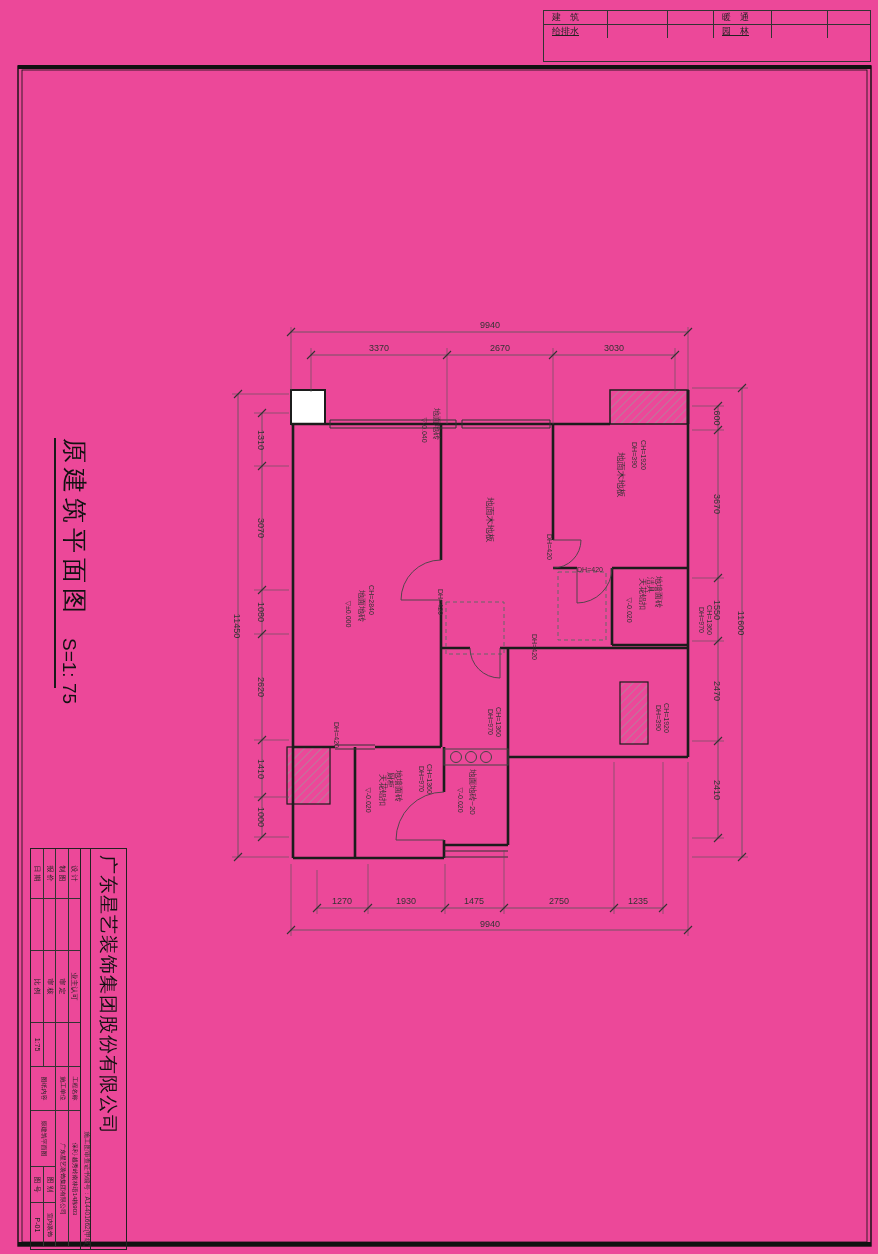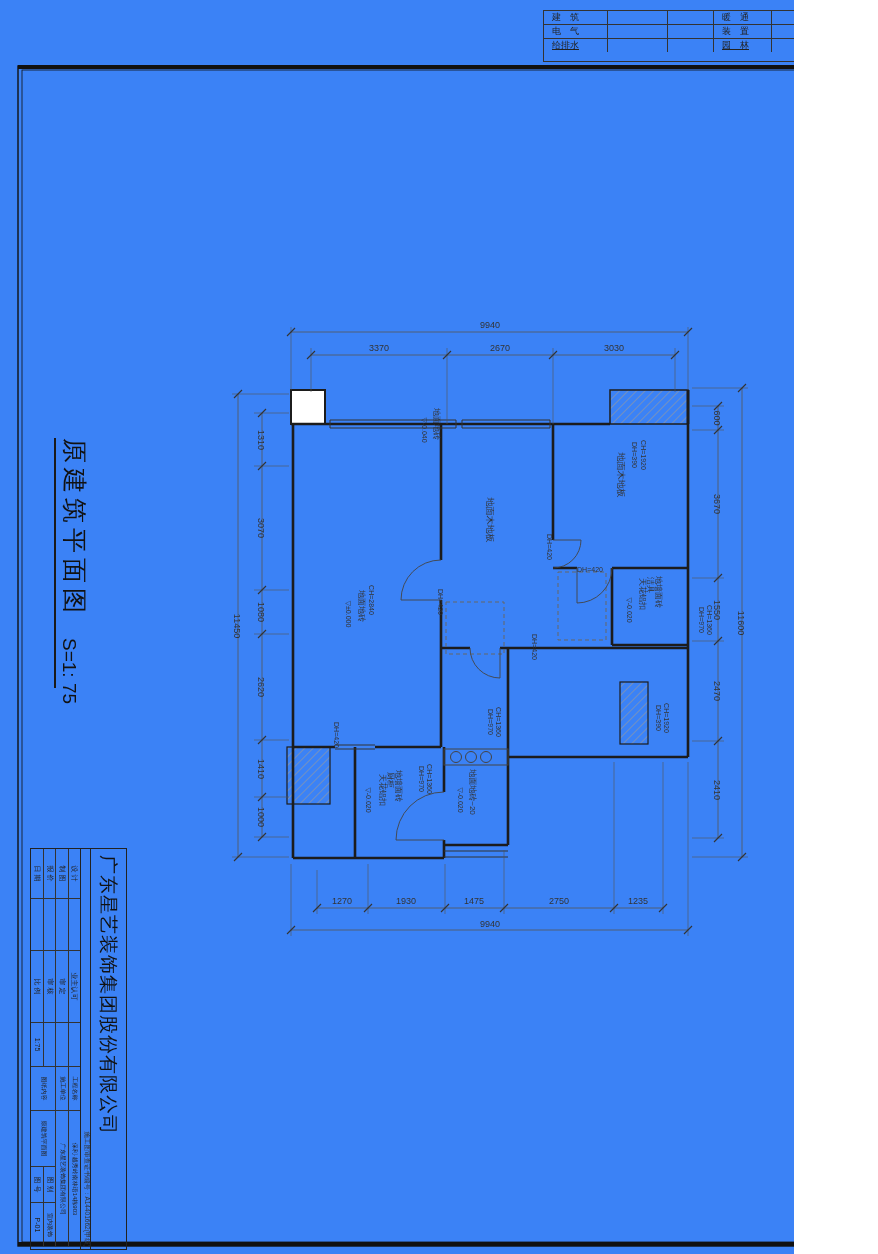--- a/index.html
+++ b/index.html
@@ -1,16 +1,16 @@
 <!DOCTYPE html>
 <html><head>
 <meta charset="utf-8">
 <style>
   html,body{margin:0;padding:0;background:#fff;}
-  .sheet{position:relative;width:794px;height:1254px;background:#3b82f6;overflow:hidden;
+  .sheet{position:relative;width:878px;height:1254px;background:#ec4899;overflow:hidden;
          font-family:"Liberation Sans",sans-serif;color:#222;}
   svg text{fill:#333;font-family:"Liberation Sans",sans-serif;}
   .tick{stroke:#333;stroke-width:1.1;}
   
   .disc{position:absolute;left:543px;top:10px;width:326px;height:50px;border:1px solid #333;
         display:grid;grid-template-rows:repeat(4,1fr);font-size:9px;}
   .disc .row{display:grid;grid-template-columns:64px 60px 46px 58px 56px 42px;}
   .disc .cell{border-right:1px solid #333;border-bottom:1px solid #333;display:flex;align-items:center;padding-left:8px;}
   .disc .row:last-child .cell{border-bottom:none;text-decoration:underline;}
   .disc .cell:last-child{border-right:none;}
@@ -42,28 +42,20 @@
 
 <div class="sheet">
 
   
   <div class="disc">
     <div class="row">
       <div class="cell">建　筑</div>
       <div class="cell"></div>
       <div class="cell"></div>
       <div class="cell">暖　通</div>
-      <div class="cell"></div>
-      <div class="cell"></div>
-    </div>
-    <div class="row">
-      <div class="cell">电　气</div>
-      <div class="cell"></div>
-      <div class="cell"></div>
-      <div class="cell">装　置</div>
       <div class="cell"></div>
       <div class="cell"></div>
     </div>
     <div class="row">
       <div class="cell">给排水</div>
       <div class="cell"></div>
       <div class="cell"></div>
       <div class="cell">园　林</div>
       <div class="cell"></div>
       <div class="cell"></div>

